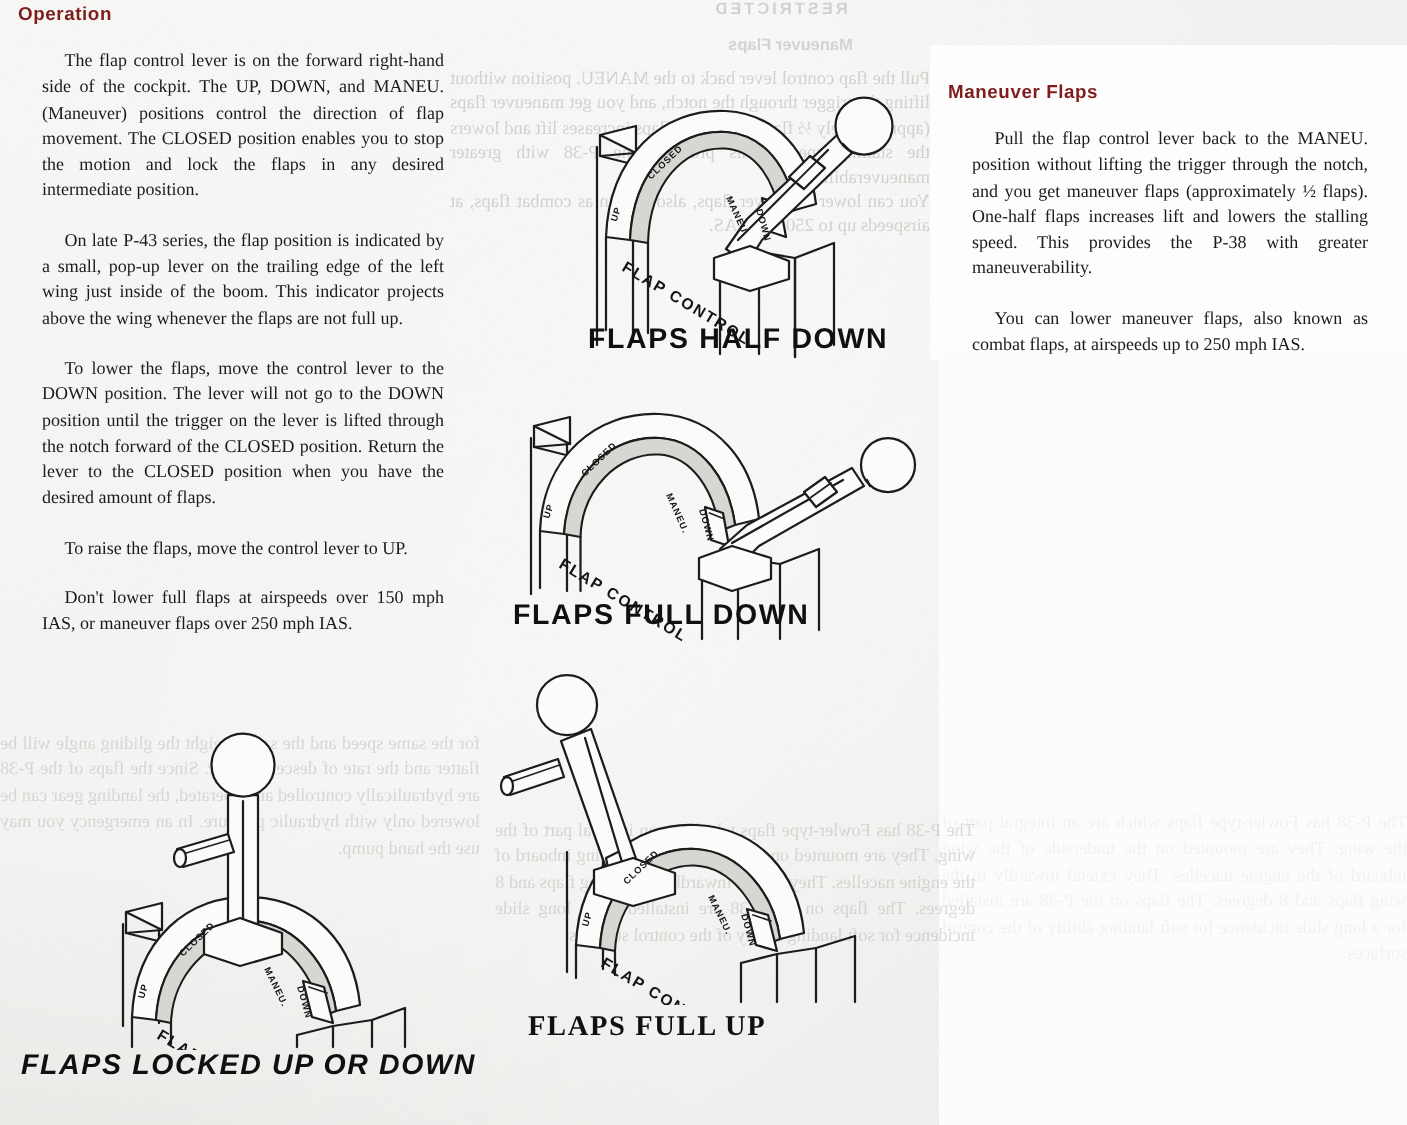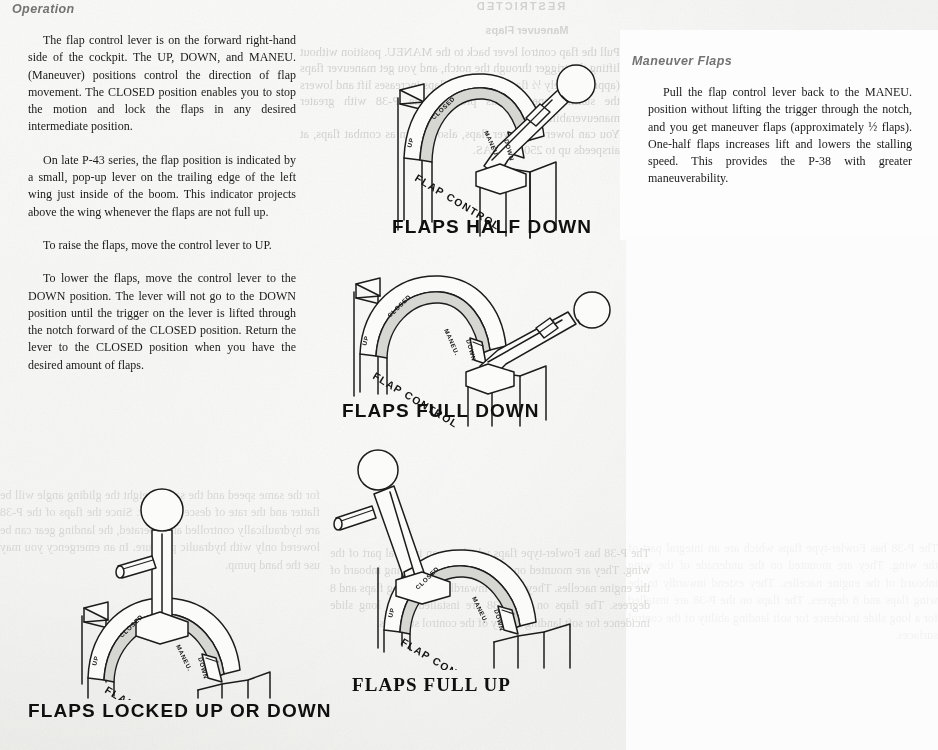--- a/index.html
+++ b/index.html
@@ -65,21 +65,21 @@
   #ghost-rcol2{
     left:628px;top:540px;width:310px;
     font-size:12.2px;line-height:17.4px;text-align:justify;opacity:.10;
   }
 
   
   .col{position:absolute;z-index:6;}
   .sechead{
     font-family:"Liberation Sans", sans-serif;
     font-weight:bold;font-size:12.5px;letter-spacing:.4px;
-    color:#737373;margin:0 0 3px 0;font-style:italic;
+    color:#7f1d1d;margin:0 0 3px 0;
   }
   .body p{
     margin:16px;
     font-family:"Liberation Serif", serif;
     font-size:12px;
     line-height:17.3px;
     text-align:justify;
     text-indent:15px;
     color:#1a1a1a;
   }
@@ -95,21 +95,21 @@
     font-size:19px;
     letter-spacing:1.1px;
     color:#101010;
     white-space:nowrap;
   }
   #fig1{left:380px;top:40px;}
   #cap1{left:392px;top:216px;}
   #fig2{left:330px;top:268px;}
   #cap2{left:342px;top:400px;}
   #fig3{left:20px;top:470px;}
-  #cap3{left:28px;top:700px;}
+  #cap3{left:14px;top:700px;font-style:italic;}
   #fig4{left:330px;top:440px;}
   #cap4{left:352px;top:674px;font-family:Liberation Serif, serif;}
 
   svg{display:block;}
   .ln{fill:none;stroke:#1c1c1c;stroke-width:1.5;stroke-linejoin:round;stroke-linecap:round;}
   .ln-thin{fill:none;stroke:#222;stroke-width:1.2;stroke-linecap:round;}
   .fillw{fill:#fbfbfa;stroke:#1c1c1c;stroke-width:1.5;stroke-linejoin:round;}
   .fillg{fill:#d6d6d2;stroke:#1c1c1c;stroke-width:1.4;stroke-linejoin:round;}
   .arclab{
     font-family:"Liberation Sans", sans-serif;
@@ -146,29 +146,31 @@
 You can lower maneuver flaps, also known as combat flaps, at airspeeds up to 250 mph IAS.</div>
 <div class="ghost" id="ghost-lcol">for the same speed and the same weight the gliding angle will be flatter and the rate of descent slower. Since the flaps of the P-38 are hydraulically controlled and operated, the landing gear can be lowered only with hydraulic pressure. In an emergency you may use the hand pump.</div>
 <div class="ghost" id="ghost-mcol">The P-38 has Fowler-type flaps which are an integral part of the wing. They are mounted on the underside of the wing inboard of the engine nacelles. They extend inwardly to the wing flaps and 8 degrees. The flaps on the P-38 are installed for a long slide incidence for soft landing ability of the control surfaces.</div>
 <div class="ghost" id="ghost-rcol2">The P-38 has Fowler-type flaps which are an integral part of the wing. They are mounted on the underside of the wing inboard of the engine nacelles. They extend inwardly to the wing flaps and 8 degrees. The flaps on the P-38 are installed for a long slide incidence for soft landing ability of the control surfaces.</div>
 
 <div class="col" id="left-col">
   <div class="sechead">Operation</div>
   <div class="body">
     <p>The flap control lever is on the forward right-hand side of the cockpit. The UP, DOWN, and MANEU. (Maneuver) positions control the direction of flap movement. The CLOSED position enables you to stop the motion and lock the flaps in any desired intermediate position.</p>
     <p>On late P-43 series, the flap position is indicated by a small, pop-up lever on the trailing edge of the left wing just inside of the boom. This indicator projects above the wing whenever the flaps are not full up.</p>
+    <p>To lower the flaps, move the control lever to the DOWN position. The lever will not go to the DOWN position until the trigger on the lever is lifted through the notch forward of the CLOSED position. Return the lever to the CLOSED position when you have the desired amount of flaps.</p>
     <p>To raise the flaps, move the control lever to UP.</p>
-    <p>To lower the flaps, move the control lever to the DOWN position. The lever will not go to the DOWN position until the trigger on the lever is lifted through the notch forward of the CLOSED position. Return the lever to the CLOSED position when you have the desired amount of flaps.</p>
+    <p>Don't lower full flaps at airspeeds over 150 mph IAS, or maneuver flaps over 250 mph IAS.</p>
   </div>
 </div>
 
 <div class="col" id="right-col">
   <div class="sechead">Maneuver Flaps</div>
   <div class="body">
     <p>Pull the flap control lever back to the MANEU. position without lifting the trigger through the notch, and you get maneuver flaps (approximately ½ flaps). One-half flaps increases lift and lowers the stalling speed. This provides the P-38 with greater maneuverability.</p>
+    <p>You can lower maneuver flaps, also known as combat flaps, at airspeeds up to 250 mph IAS.</p>
   </div>
 </div>
 
 <div class="figure" id="fig1">
 <svg width="240" height="200" viewBox="0 0 240 200">
 
   <path class="ln" d="M18 58 L18 190"></path>
   <path class="ln" d="M42 52 L42 188"></path>
 
   <path class="fillw" d="M20 50 L44 44 L44 62 Z"></path>

